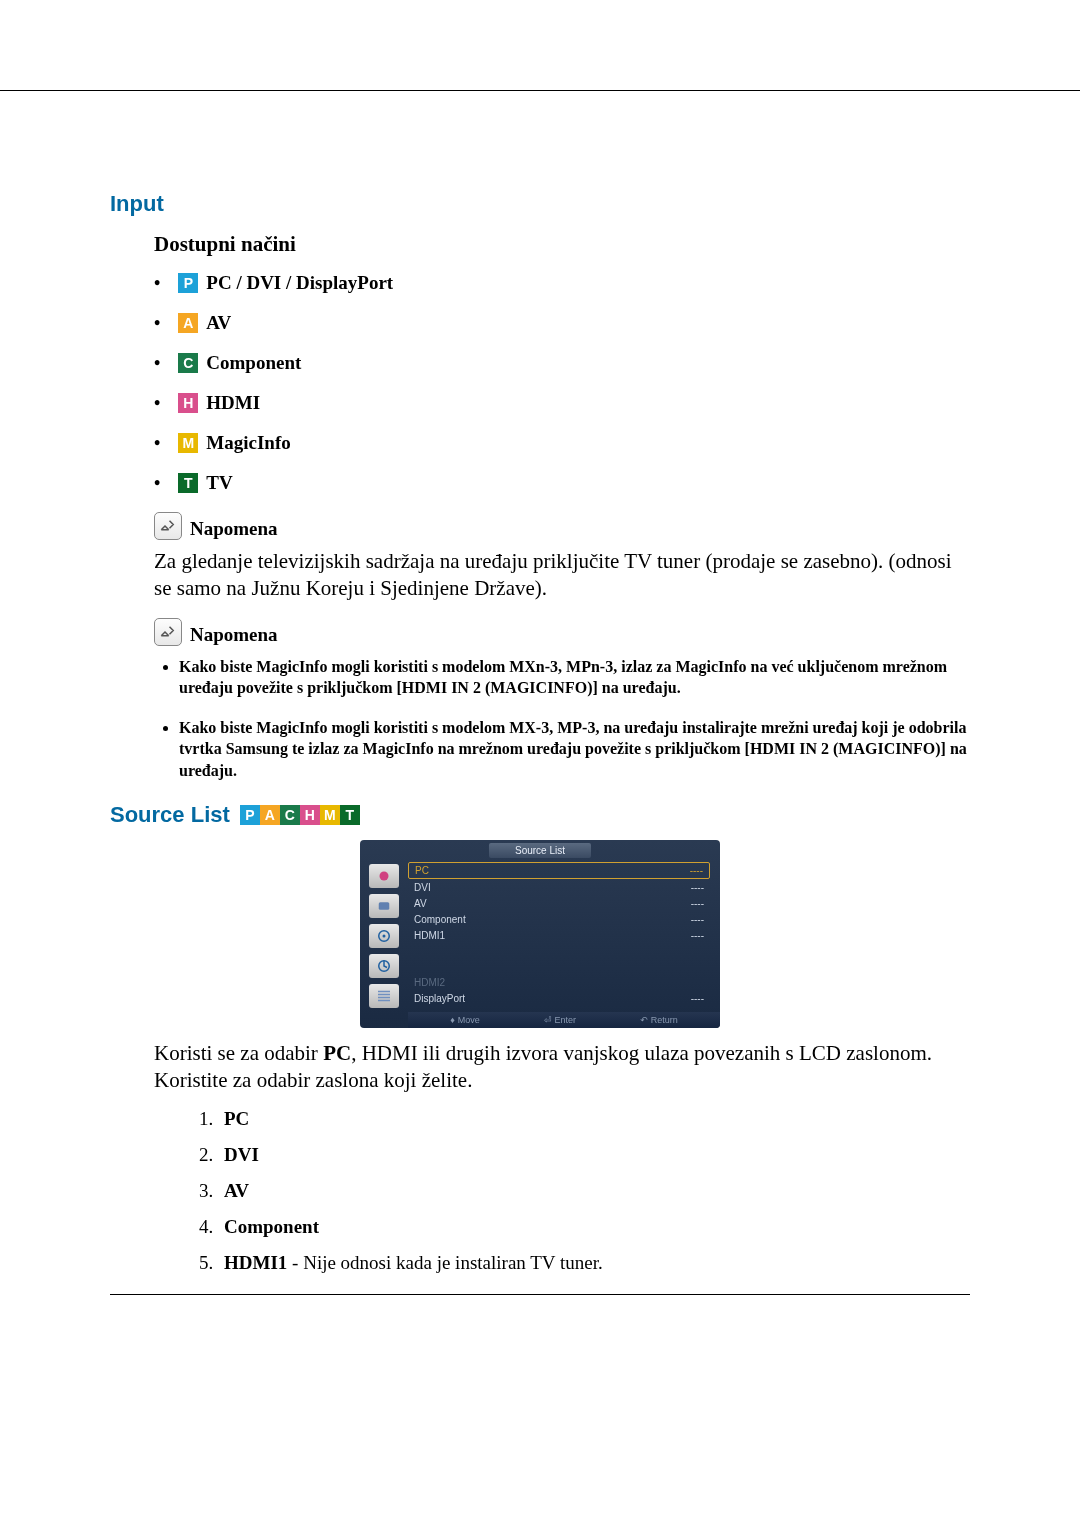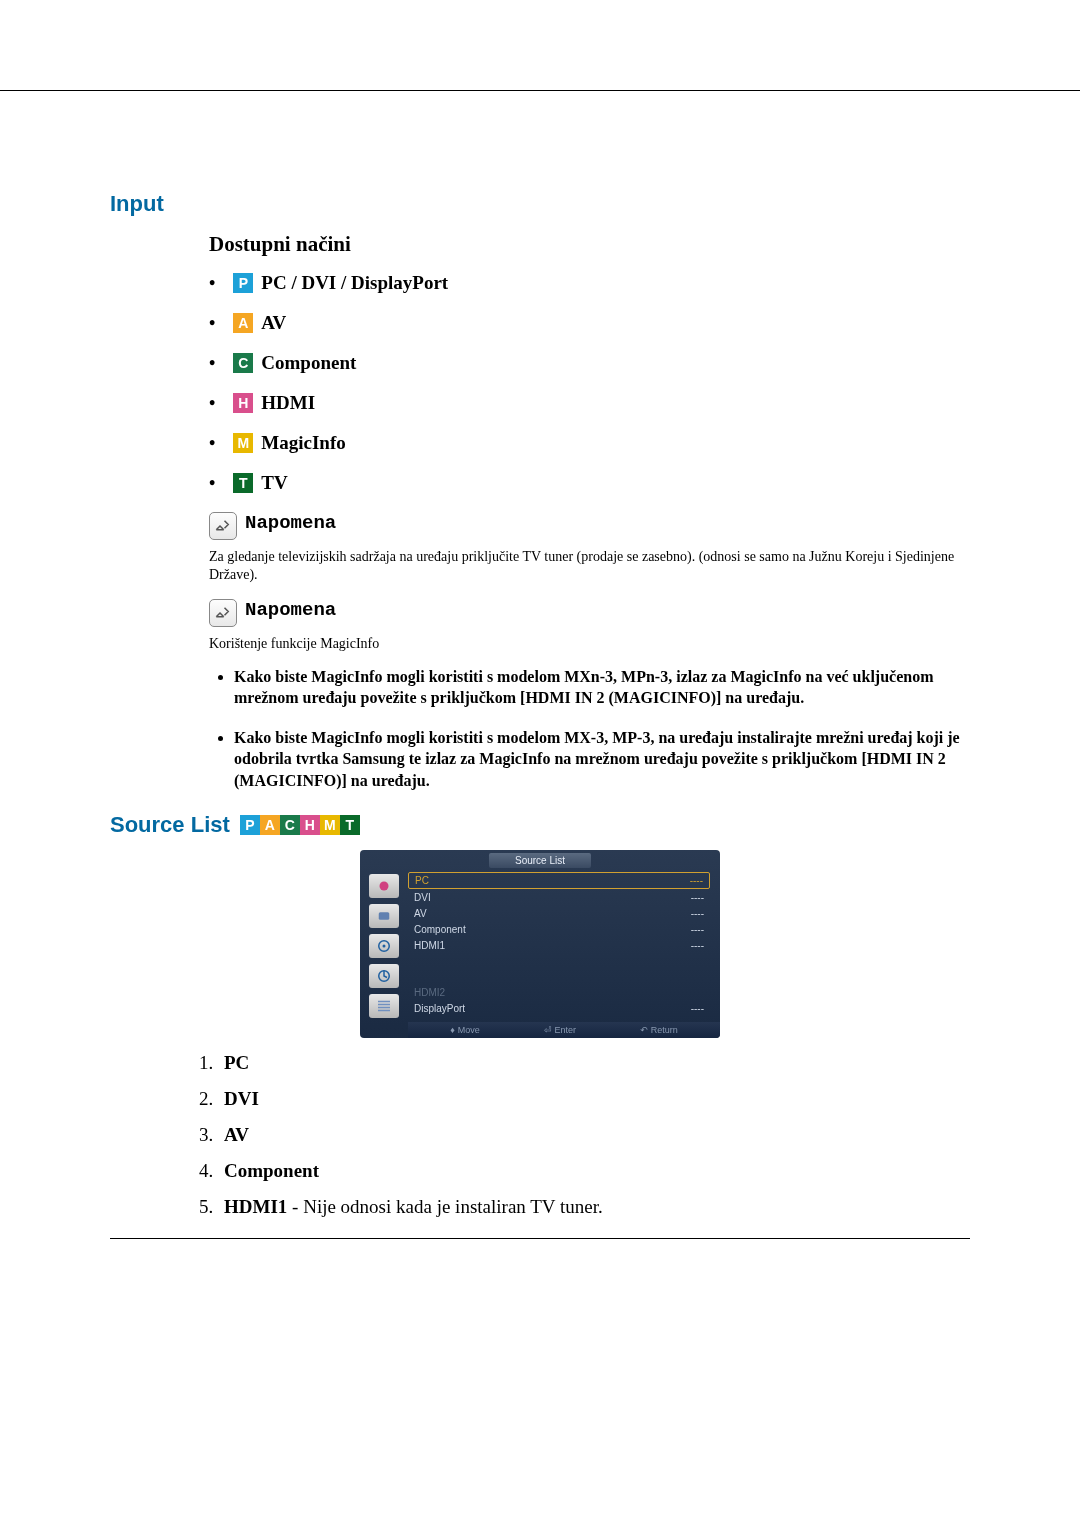--- a/index.html
+++ b/index.html
@@ -32,21 +32,21 @@
       margin: 20px 0 15px 0;
     }
     h3.serif-sub {
       font-family: "Times New Roman", serif;
       font-size: 21px;
       font-weight: bold;
       margin: 10px 0 15px 0;
       color: #000;
     }
     .indent {
-      margin-left: 99px;
+      margin-left: 44px;
     }
     .mode-list {
       list-style: none;
       padding: 0;
       margin: 0;
     }
     .mode-list li {
       margin-bottom: 18px;
       font-size: 19px;
       font-weight: bold;
@@ -72,42 +72,41 @@
       margin-right: 8px;
     }
     .icon-p { background: #1da1d8; }
     .icon-a { background: #f5a623; }
     .icon-c { background: #1a7a4a; }
     .icon-h { background: #d94f8c; }
     .icon-m { background: #e8b800; }
     .icon-t { background: #0a6a2a; }
     .note-block {
       display: flex;
-      align-items: flex-start;
+      align-items: flex-end;
       margin: 15px 0 8px 0;
-      font-family: Liberation Mono, monospace;
     }
     .note-icon {
       display: inline-flex;
       align-items: center;
       justify-content: center;
       width: 26px;
       height: 26px;
       border: 1px solid #888;
       border-radius: 5px;
       background: linear-gradient(#fdfdfd, #e8e8e8);
       margin-right: 8px;
     }
     .note-icon svg { width: 18px; height: 18px; }
     .note-label {
       font-weight: bold;
       font-size: 19px;
     }
     p.body {
-      font-size: 14px;
+      font-size: 21px;
       margin: 6px 0 12px 0;
       line-height: 1.3;
       font-family: Liberation Serif, serif;
     }
     ul.body-bullets {
       font-size: 16px;
       padding-left: 25px;
       margin: 10px 0;
       font-weight: bold;
     }
@@ -269,21 +268,20 @@
     <p class="body">Za gledanje televizijskih sadržaja na uređaju priključite TV tuner (prodaje se zasebno). (odnosi se samo na Južnu Koreju i Sjedinjene Države).</p>
 
     <div class="note-block">
       <span class="note-icon">
         <svg viewBox="0 0 24 24">
             <path d="M3 17l5-5 5 5M3 17h10M14 5l5 5-5 5" stroke="#555" stroke-width="2" fill="none"></path>
           </svg>
       </span>
       <span class="note-label">Napomena</span>
     </div>
-    <p class="body">Korištenje funkcije MagicInfo</p>
 
     <ul class="body-bullets">
       <li>Kako biste MagicInfo mogli koristiti s modelom MXn-3, MPn-3, izlaz za MagicInfo na već uključenom mrežnom uređaju povežite s priključkom [HDMI IN 2 (MAGICINFO)] na uređaju.</li>
       <li>Kako biste MagicInfo mogli koristiti s modelom MX-3, MP-3, na uređaju instalirajte mrežni uređaj koji je odobrila tvrtka Samsung te izlaz za MagicInfo na mrežnom uređaju povežite s priključkom [HDMI IN 2 (MAGICINFO)] na uređaju.</li>
     </ul>
   </div>
 
   <div class="source-list-heading">
     <h2>Source List</h2>
     <span class="badge-row">
@@ -356,20 +354,25 @@
         </div>
       </div>
       <div class="osd-footer">
         <span>♦ <span>Move</span></span>
         <span>⏎ <span>Enter</span></span>
         <span>↶ <span>Return</span></span>
       </div>
     </div>
   </div>
 
+  <div class="indent">
+    <p class="body">
+      <span>Koristi se za odabir </span><b>PC</b><span>, HDMI ili drugih izvora vanjskog ulaza povezanih s LCD zaslonom. Koristite za odabir zaslona koji želite.</span>
+    </p>
+  </div>
 
   <ol class="source-ol">
     <li><span class="bold">PC</span></li>
     <li><span class="bold">DVI</span></li>
     <li><span class="bold">AV</span></li>
     <li><span class="bold">Component</span></li>
     <li><span class="bold">HDMI1</span><span> - Nije odnosi kada je instaliran TV tuner.</span></li>
   </ol>
 
   <div class="bottom-rule"></div>

